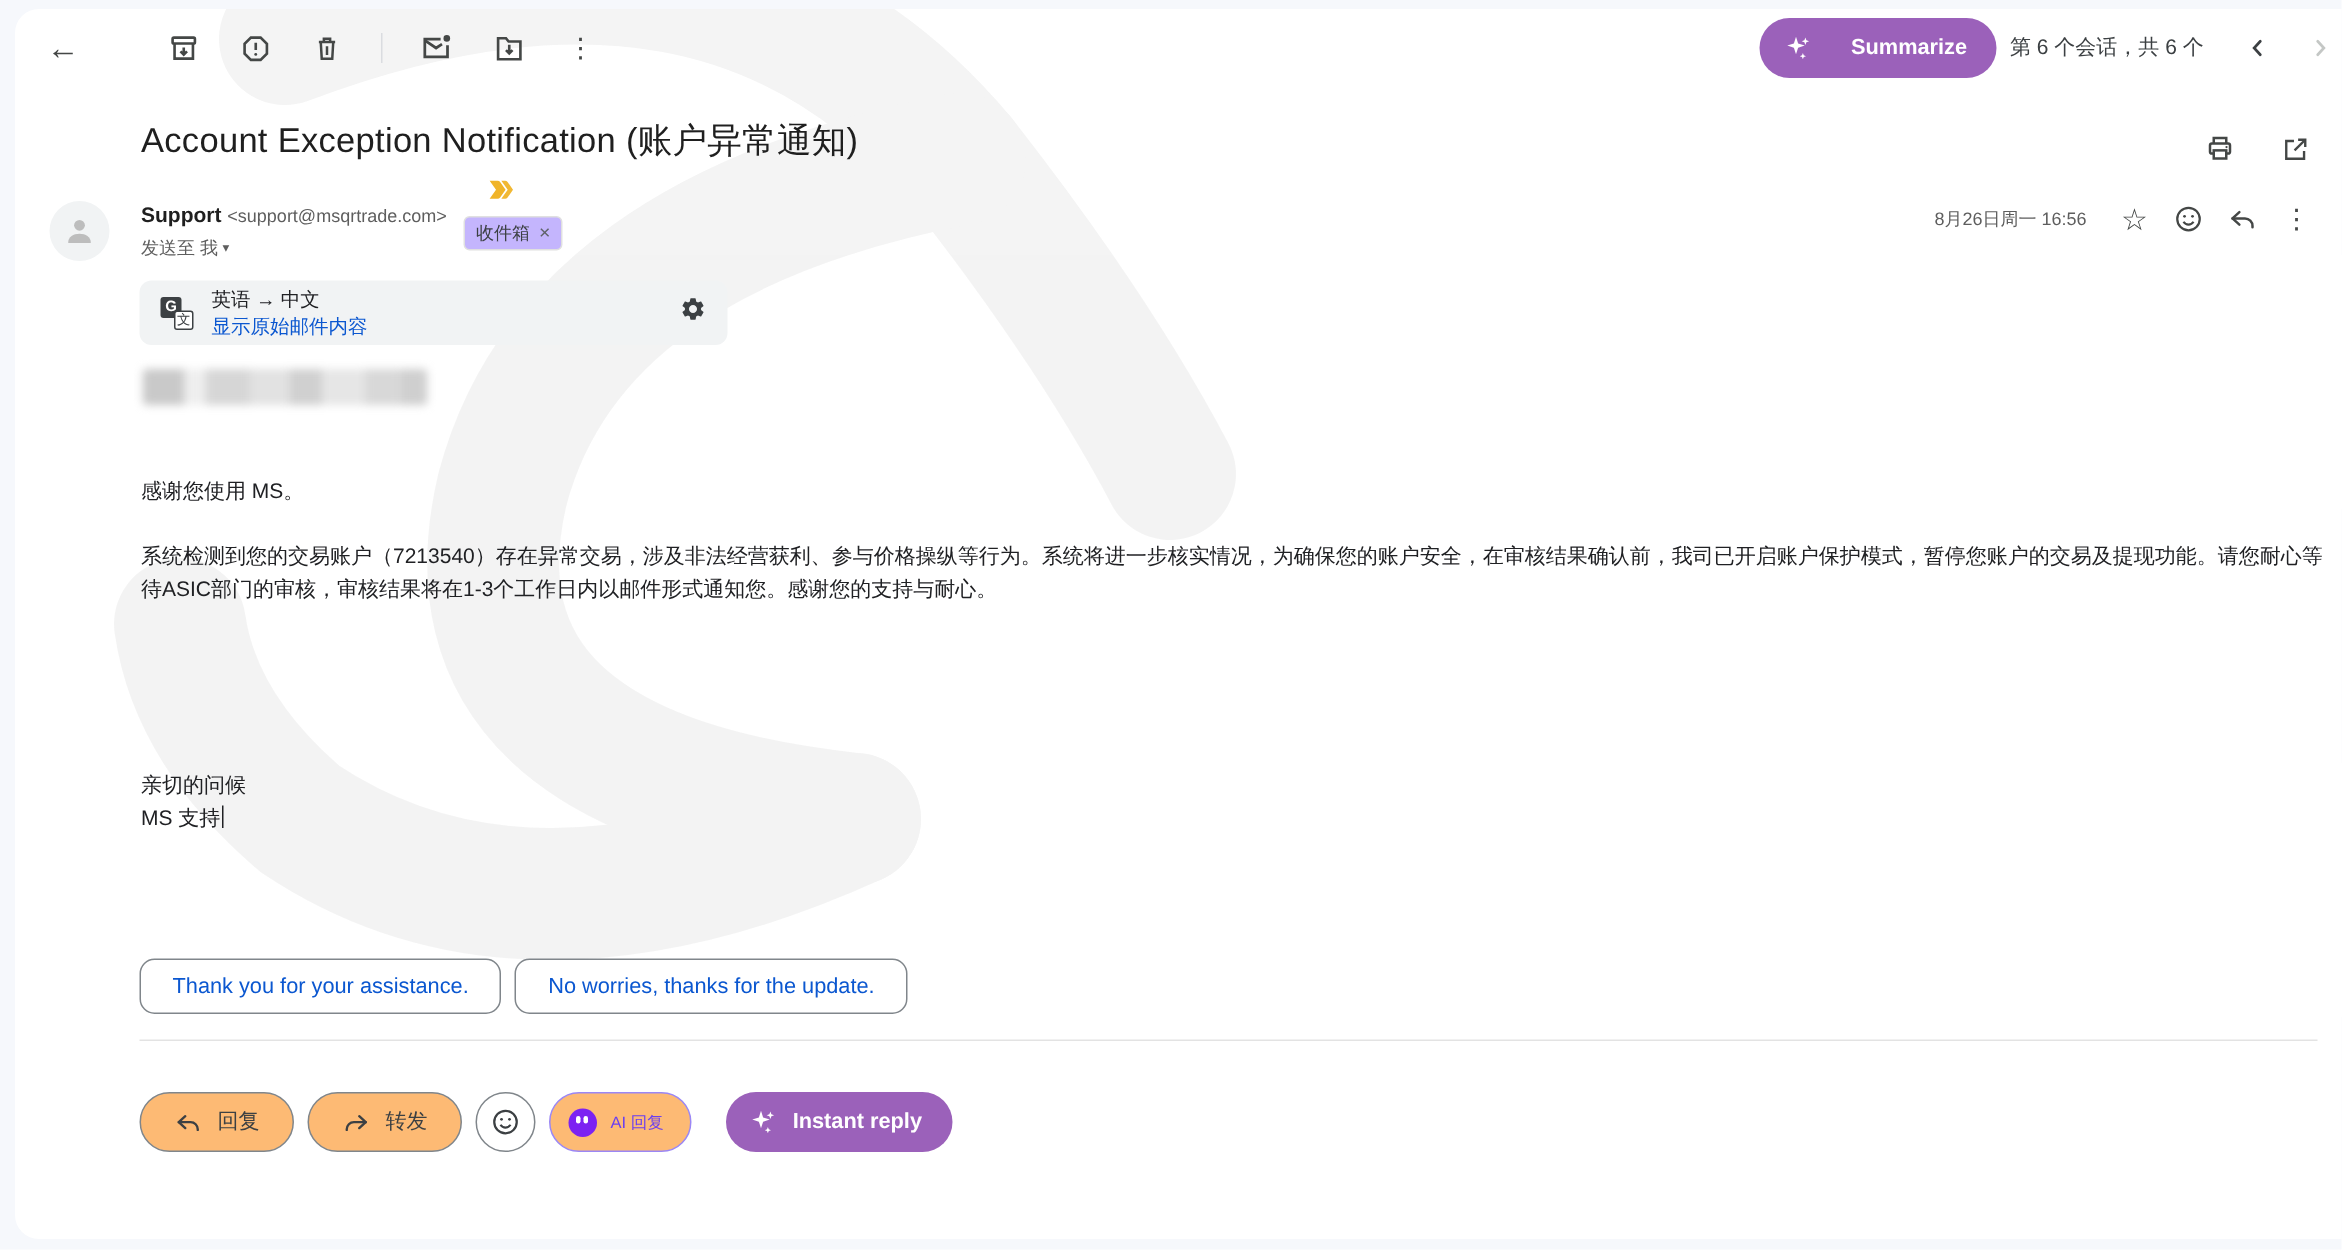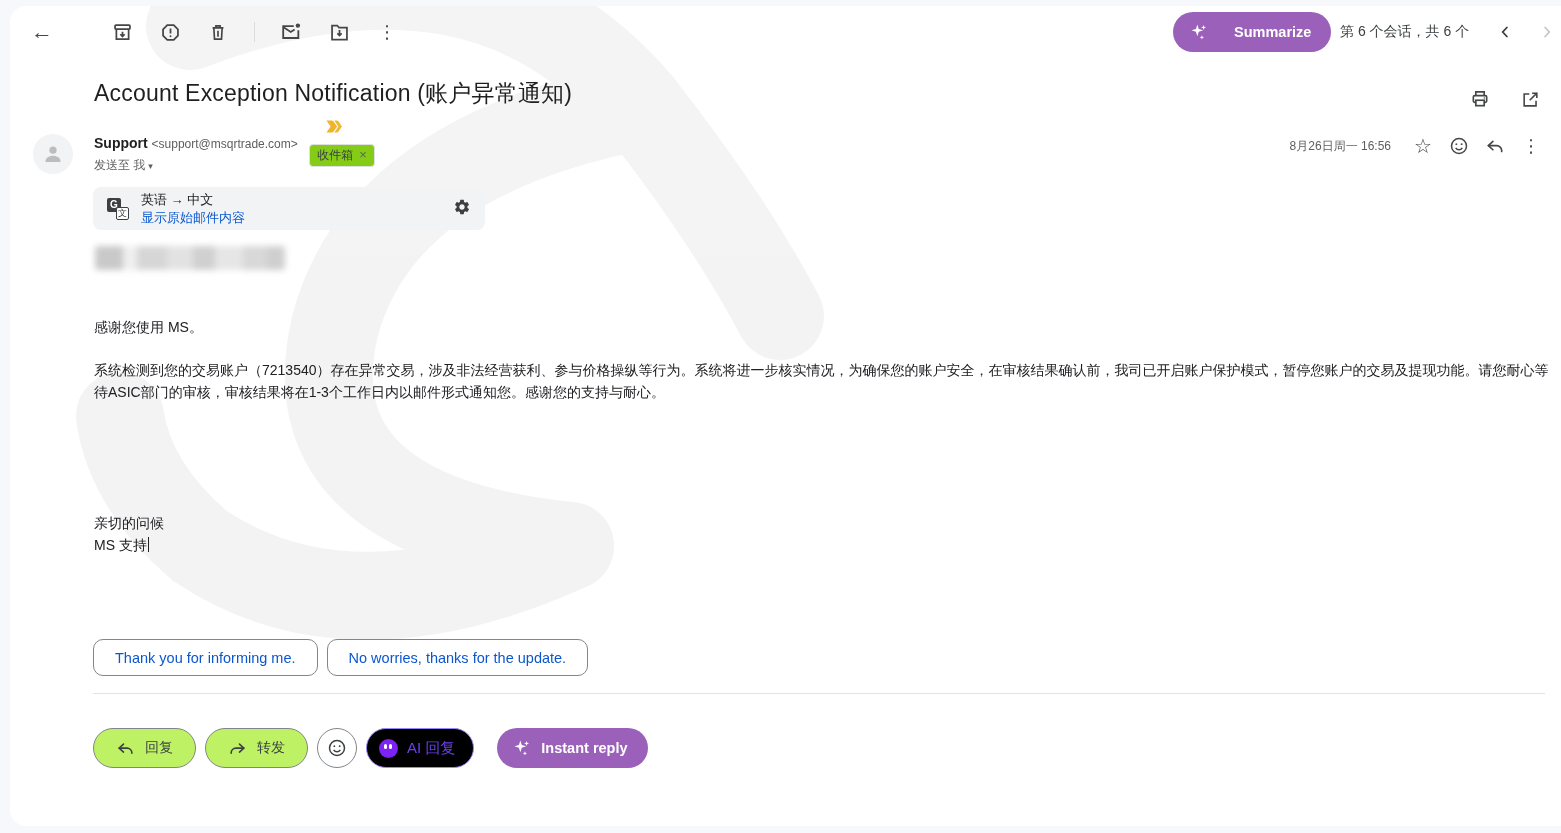--- a/index.html
+++ b/index.html
@@ -18,21 +18,21 @@
 
   .summarize-btn { position:absolute; left:1163px; top:6px; height:40px; padding:0 20px 0 16px;
                    border-radius:20px; border:none; display:flex; align-items:center; gap:25px;
                    color:#fff; font-size:14.5px; font-weight:bold; cursor:pointer; }
   .pagination { position:absolute; left:1330px; top:17px; font-size:14px; color:#3c4043; }
   .nav-chev { position:absolute; top:7px; width:38px; height:38px; }
 
   
   .subject-row { position:absolute; left:84px; top:72px; display:flex; align-items:center; gap:10px;flex-direction:column; }
   .subject { font-size:23px; font-weight:400; color:#1f1f1f; letter-spacing:.2px; }
-  .label-chip { display:flex; align-items:flex-start; gap:6px; background:#84cc16; border:1px solid #e0e0e0;
+  .label-chip { display:flex; align-items:flex-start; gap:6px; background:#c4b5fd; border:1px solid #e0e0e0;
                 border-radius:4px; padding:2px 7px; font-size:12px; color:#3c4043;margin-left:18px; }
   .chip-x { color:#5f6368; font-size:13px; cursor:pointer; }
   .subject-actions { position:absolute; right:14px; top:76px; display:flex; gap:16px; }
 
   
   .avatar { position:absolute; left:23px; top:128px; width:40px; height:40px; border-radius:50%;
             background:#f1f3f4; display:flex; align-items:center; justify-content:center; }
   .sender-name { position:absolute; left:84px; top:129px; font-size:14px; }
   .sender-name b { font-weight:bold; color:#1f1f1f; }
   .sender-email { font-size:12px; color:#5e5e5e; font-weight:normal; }
@@ -66,26 +66,26 @@
   
   .smart-row { position:absolute; left:83px; top:633px; display:flex; gap:9px; }
   .smart-chip { border:1px solid #80868b; border-radius:10px; background:#fff; height:37px;
                 display:flex; align-items:center; padding:0 21px; font-size:14.5px; color:#0b57d0;
                 cursor:pointer; font-weight:400; }
 
   .divider { position:absolute; left:83px; right:16px; top:687px; height:1px; background:#e3e3e3; }
 
   
   .bottom-row { position:absolute; left:83px; top:722px; display:flex; align-items:center; gap:9px; }
-  .pill { height:40px; border:1px solid #80868b; border-radius:20px; background:#bef264; display:flex;
+  .pill { height:40px; border:1px solid #80868b; border-radius:20px; background:#fdba74; display:flex;
           align-items:center; gap:10px; padding:0 22px; font-size:14px; color:#3c4043; cursor:pointer; }
   .round-btn { width:40px; height:40px; border-radius:50%; border:1px solid #80868b; background:#fff;
                display:flex; align-items:center; justify-content:center; cursor:pointer; }
-  .ai-pill { height:40px; border-radius:20px; background:#000000; display:flex; align-items:center; gap:9px;
-             padding:0 18px 0 12px; font-size:15px; cursor:pointer; }
+  .ai-pill { height:40px; border-radius:20px; background:#fdba74; display:flex; align-items:center; gap:9px;
+             padding:0 18px 0 12px; font-size:11px; cursor:pointer; }
   .ai-face { width:19px; height:19px; border-radius:50%; position:relative; }
   .ai-face i { position:absolute; top:5px; width:3px; height:5px; background:#fff; border-radius:2px; }
   .instant-btn { height:40px; border:none; border-radius:20px; display:flex; align-items:center; gap:9px;
                  padding:0 20px 0 15px; color:#fff; font-size:14.5px; font-weight:bold; cursor:pointer; margin-left:14px; }
 </style>
 </head>
 <body>
 
 <div class="panel">
 
@@ -255,21 +255,21 @@
     <span style="width:24px;background:#d8d8d8"></span>
       <span style="width:18px;background:#cfcfcf"></span>
   </div>
 
   <p class="mailtext" style="top:311px">感谢您使用 MS。</p>
   <p class="mailtext" style="top:354px; width:1456px">系统检测到您的交易账户（7213540）存在异常交易，涉及非法经营获利、参与价格操纵等行为。系统将进一步核实情况，为确保您的账户安全，在审核结果确认前，我司已开启账户保护模式，暂停您账户的交易及提现功能。请您耐心等待ASIC部门的审核，审核结果将在1-3个工作日内以邮件形式通知您。感谢您的支持与耐心。</p>
   <p class="mailtext" style="top:507px">亲切的问候</p>
   <p class="mailtext" style="top:529px"><span>MS 支持</span><span class="caret"></span></p>
 
   <div class="smart-row">
-    <button class="smart-chip">Thank you for informing me.</button>
+    <button class="smart-chip">Thank you for your assistance.</button>
     <button class="smart-chip">No worries, thanks for the update.</button>
   </div>
 
   <div class="divider"></div>
 
   <div class="bottom-row">
     <button class="pill">
       <svg width="19" height="19" viewBox="0 0 24 24" fill="none" stroke="#3c4043" stroke-width="2" stroke-linecap="round" stroke-linejoin="round">
         <polyline points="9.5 6.5 4 11.5 9.5 16.5"></polyline>
           <path d="M4 11.5h10a6 6 0 0 1 6 6v.5"></path>

